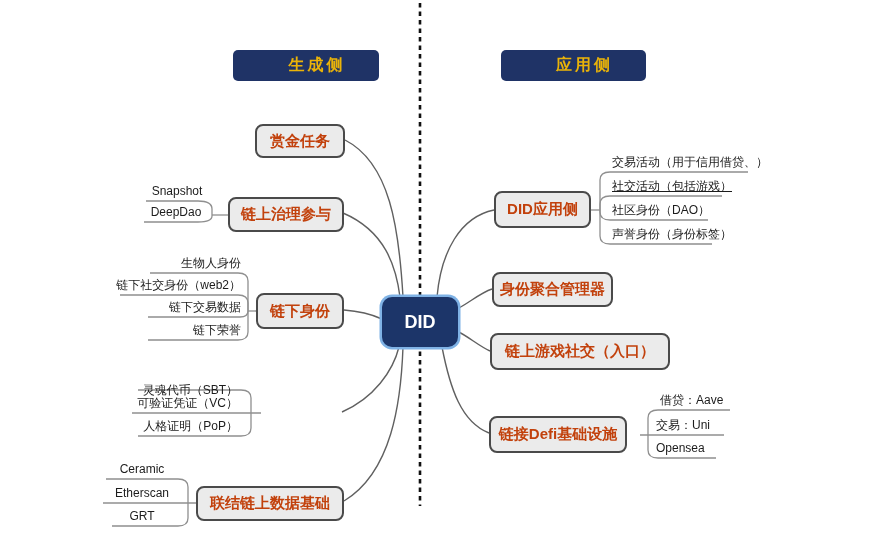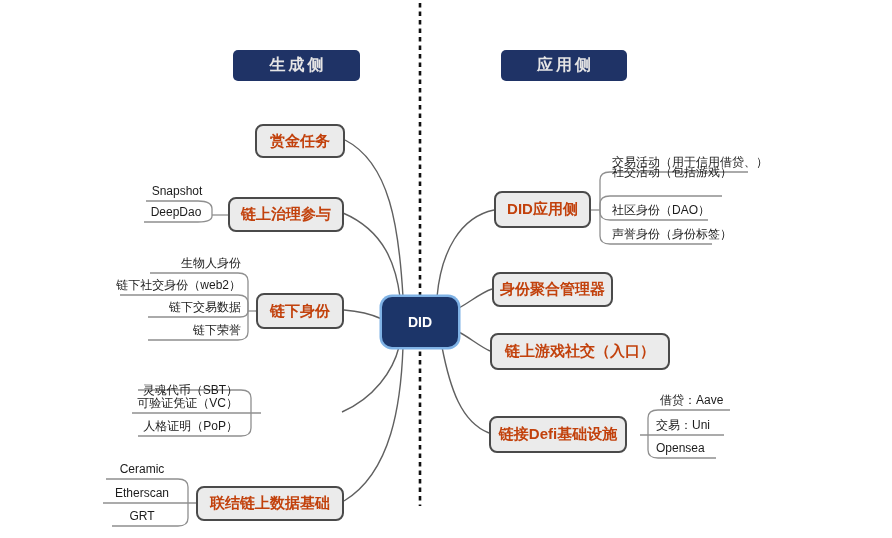--- a/index.html
+++ b/index.html
@@ -7,28 +7,28 @@
   #canvas {
     position:relative; width:892px; height:538px; background:#ffffff;
     overflow:hidden;
   }
   #wires { position:absolute; left:0; top:0; width:892px; height:538px; }
   .main-curve { fill:none; stroke:var(--connector,#606060); stroke-width:1.4px; }
   .leaf-line  { fill:none; stroke:var(--leaf-line,#8f8f8f);  stroke-width:1.3px; }
   .divider    { stroke:#101010; stroke-width:2.6px; stroke-dasharray:4.5 4; }
 
   .side-header {
-    position:absolute; background:var(--header-bg,#1f3366); color:#e5e5e5;
+    position:absolute; background:var(--header-bg,#1f3366); color:#eab308;
     border-radius:5px; display:flex; align-items:center; justify-content:center;
-    font-weight:700; font-size:16px; letter-spacing:3px; text-indent:3px;
+    font-weight:700; font-size:16px; letter-spacing:3px; text-indent:3px;padding-left:19px;
   }
   .center-node {
     position:absolute; left:382px; top:297px; width:76px; height:50px;
     background:var(--center-bg,#1c3569); border-radius:10px; color:#ffffff;
-    font-weight:700; font-size:14px; display:flex; align-items:center;
+    font-weight:700; font-size:18px; display:flex; align-items:center;
     justify-content:center; box-shadow:0 0 0 2.5px var(--center-glow,#7fb2e5);
   }
   .node {
     position:absolute; background:var(--node-bg,#ebebeb);
     border:2px solid var(--node-border,#4a4a4a); border-radius:8px;
     display:flex; align-items:center; justify-content:center;
     font-weight:700; font-size:15px; color:#c2410c;
     box-sizing:border-box; white-space:nowrap;
   }
   .leaf {
@@ -112,21 +112,21 @@
 
   <div class="leaf align-r" style="left:100px; top:372px; width:138px;margin-top:10px;">灵魂代币（SBT）</div>
   <div class="leaf align-r" style="left:100px; top:395px; width:138px;">可验证凭证（VC）</div>
   <div class="leaf align-r" style="left:100px; top:418px; width:138px;">人格证明（PoP）</div>
 
   <div class="leaf align-c" style="left:106px; top:461px; width:72px;">Ceramic</div>
   <div class="leaf align-c" style="left:106px; top:485px; width:72px;">Etherscan</div>
   <div class="leaf align-c" style="left:106px; top:508px; width:72px;">GRT</div>
 
   <div class="leaf" style="left:612px; top:154px;">交易活动（用于信用借贷、）</div>
-  <div class="leaf" style="left:612px; top:164px;">社交活动（包括游戏）</div>
+  <div class="leaf" style="left:612px; top:178px;text-decoration:underline;">社交活动（包括游戏）</div>
   <div class="leaf" style="left:612px; top:202px;">社区身份（DAO）</div>
   <div class="leaf" style="left:612px; top:226px;">声誉身份（身份标签）</div>
 
   <div class="leaf" style="left:660px; top:392px;">借贷：Aave</div>
   <div class="leaf" style="left:656px; top:417px;">交易：Uni</div>
   <div class="leaf" style="left:656px; top:440px;">Opensea</div>
 
 </div>
 
 </body></html>

